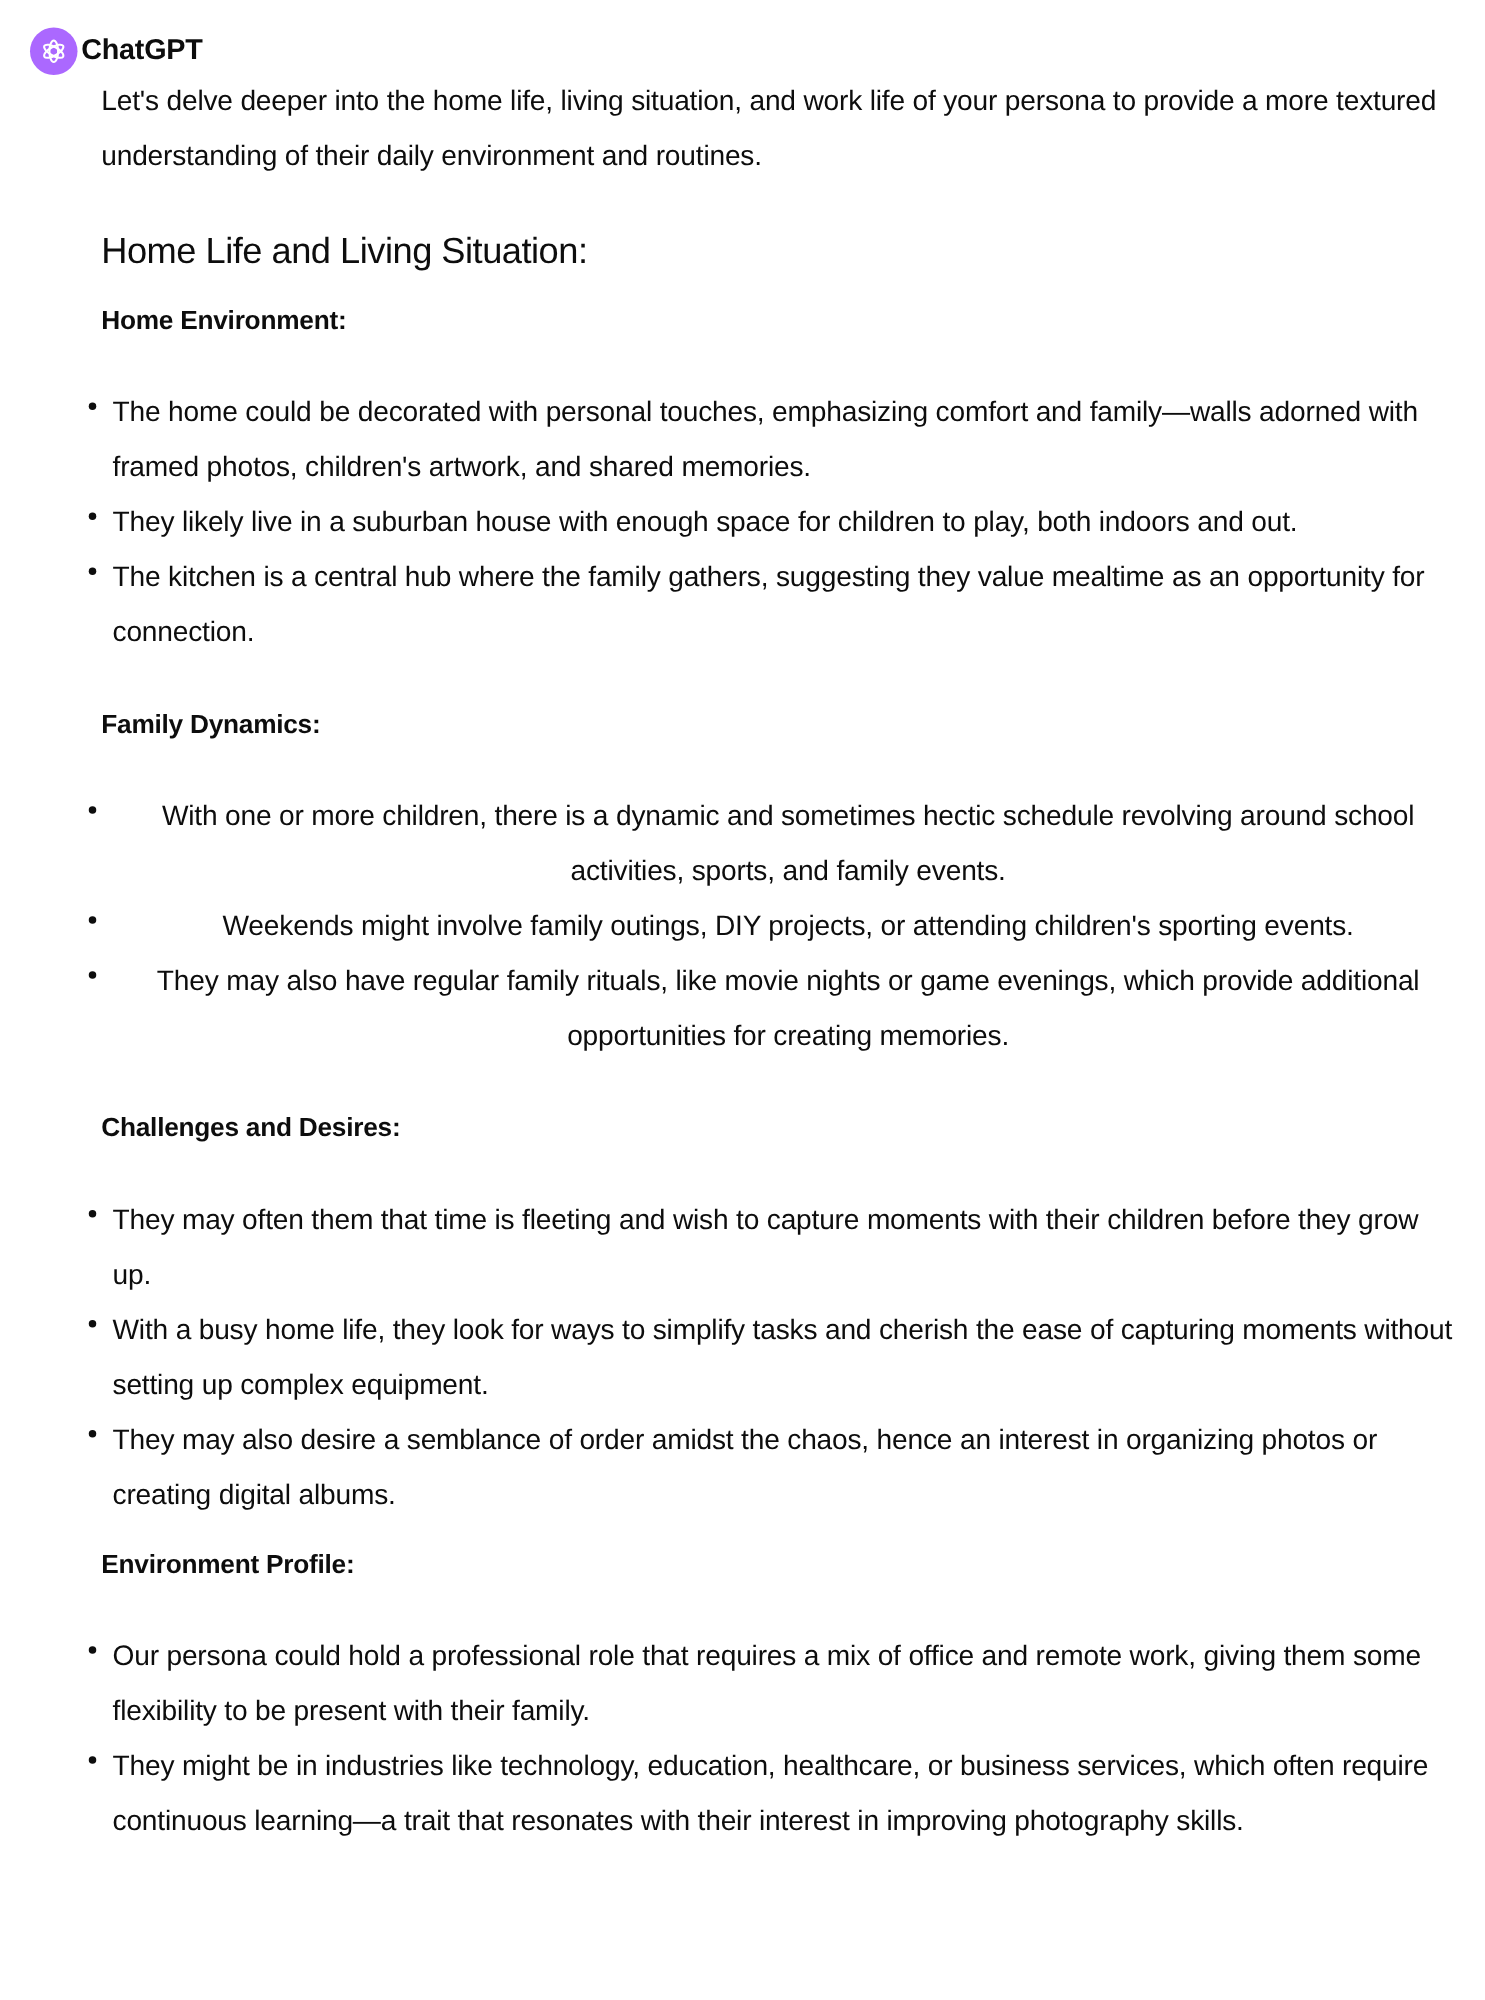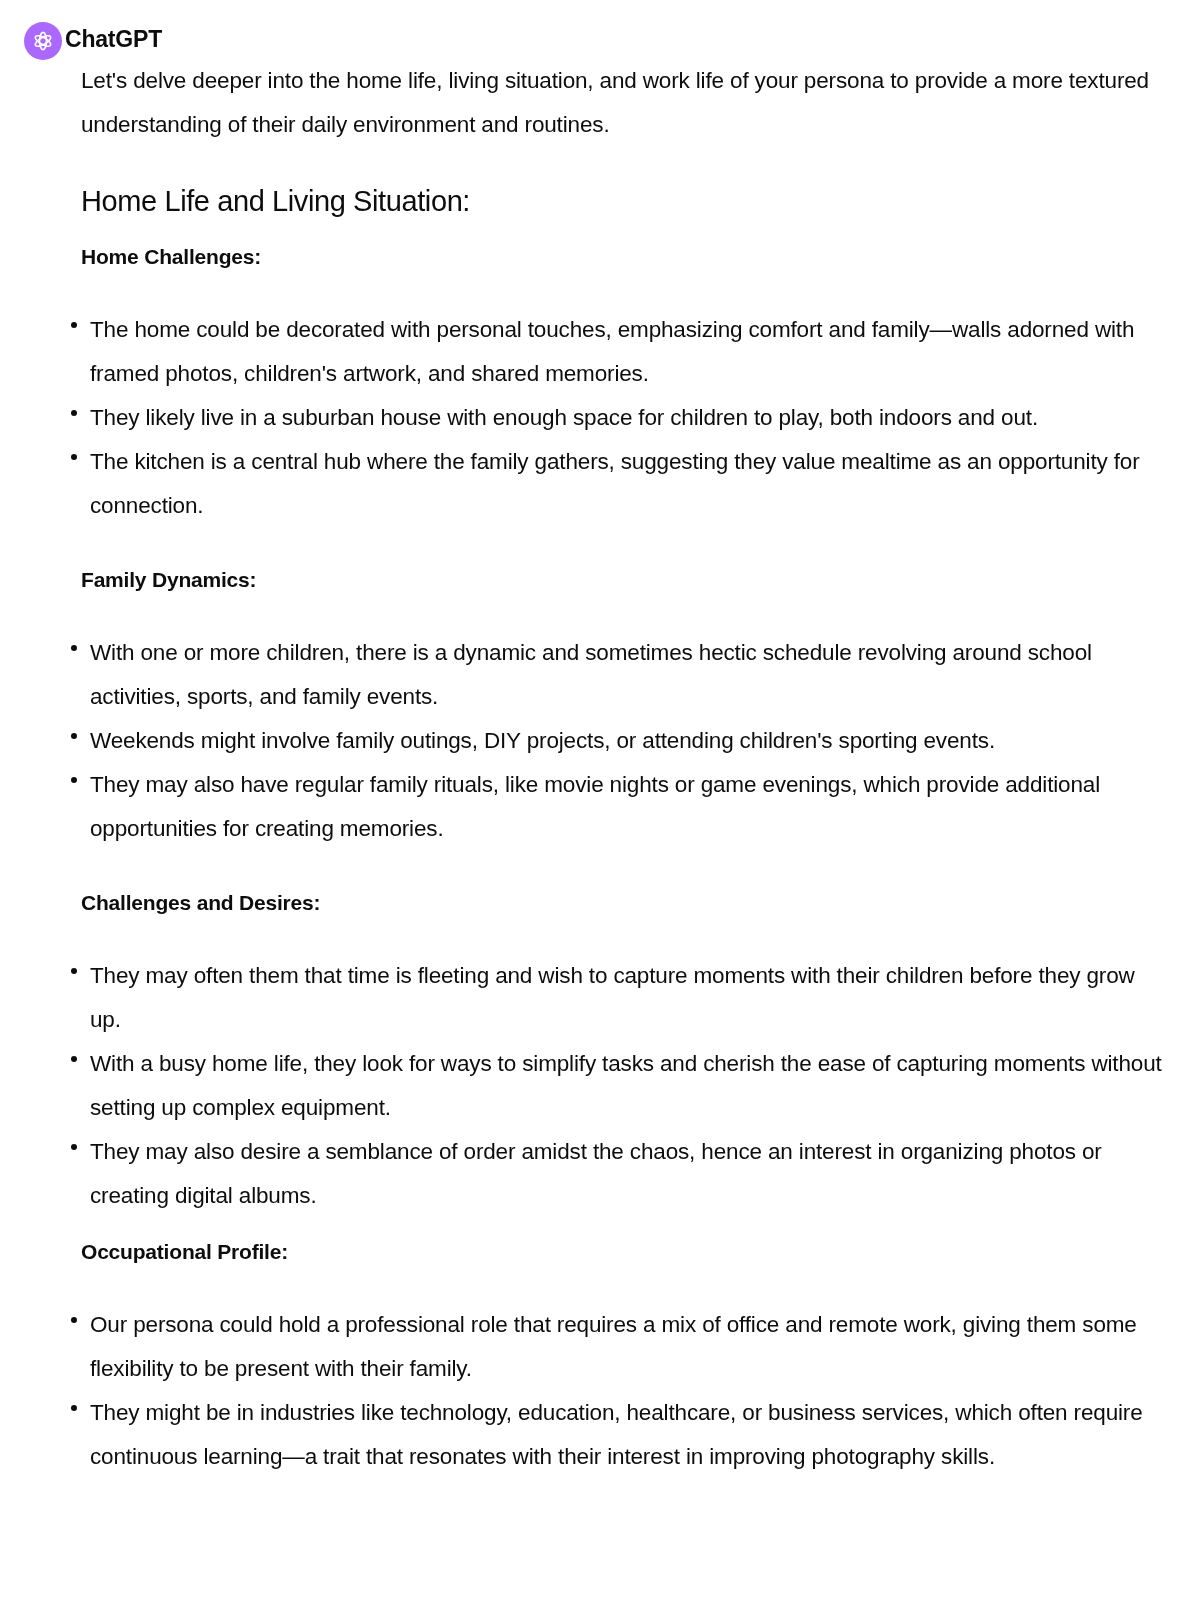--- a/index.html
+++ b/index.html
@@ -41,40 +41,40 @@
     </g>
   </svg>
 </div>
 <div class="author">ChatGPT</div>
 
 <div class="content">
   <p style="margin-top:1px;">Let's delve deeper into the home life, living situation, and work life of your persona to provide a more textured understanding of their daily environment and routines.</p>
 
   <h2 style="margin-top:32px;">Home Life and Living Situation:</h2>
 
-  <h3 style="margin-top:12px;">Home Challenges:</h3>
+  <h3 style="margin-top:12px;">Home Environment:</h3>
   <ul style="margin-top:29px;">
     <li>The home could be decorated with personal touches, emphasizing comfort and family—walls adorned with framed photos, children's artwork, and shared memories.</li>
     <li>They likely live in a suburban house with enough space for children to play, both indoors and out.</li>
     <li>The kitchen is a central hub where the family gathers, suggesting they value mealtime as an opportunity for connection.</li>
   </ul>
 
   <h3 style="margin-top:30px;">Family Dynamics:</h3>
-  <ul style="margin-top:29px;">
+  <ul style="margin-top:29px;text-align:center;">
     <li>With one or more children, there is a dynamic and sometimes hectic schedule revolving around school activities, sports, and family events.</li>
     <li>Weekends might involve family outings, DIY projects, or attending children's sporting events.</li>
     <li>They may also have regular family rituals, like movie nights or game evenings, which provide additional opportunities for creating memories.</li>
   </ul>
 
   <h3 style="margin-top:30px;">Challenges and Desires:</h3>
   <ul style="margin-top:29px;">
     <li>They may often them that time is fleeting and wish to capture moments with their children before they grow up.</li>
     <li>With a busy home life, they look for ways to simplify tasks and cherish the ease of capturing moments without setting up complex equipment.</li>
     <li>They may also desire a semblance of order amidst the chaos, hence an interest in organizing photos or creating digital albums.</li>
   </ul>
 
 
-  <h3 style="margin-top:12px;">Occupational Profile:</h3>
+  <h3 style="margin-top:12px;">Environment Profile:</h3>
   <ul style="margin-top:29px;">
     <li>Our persona could hold a professional role that requires a mix of office and remote work, giving them some flexibility to be present with their family.</li>
     <li>They might be in industries like technology, education, healthcare, or business services, which often require continuous learning—a trait that resonates with their interest in improving photography skills.</li>
   </ul>
 </div>
 
 </body></html>

